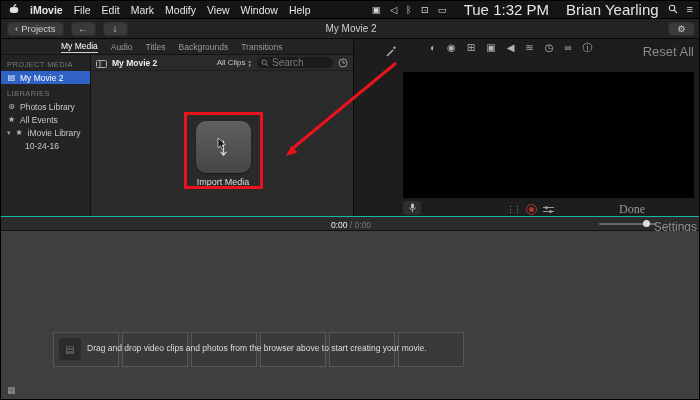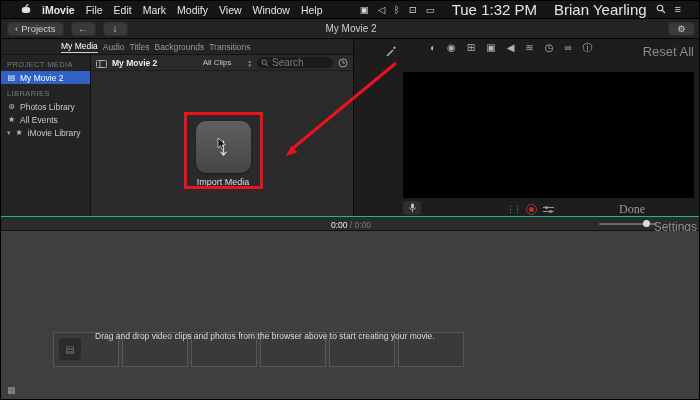--- a/index.html
+++ b/index.html
@@ -6,62 +6,62 @@
   html,body { background:#555; }
   #screen {
     position:relative; width:700px; height:400px; overflow:hidden;
     font-family:"Liberation Sans","DejaVu Sans",sans-serif;
     background:#3f3f3f; border:1px solid #000; color:#ddd;
     -webkit-font-smoothing:antialiased;
   }
   
   .menubar { position:absolute; left:0; top:0; width:700px; height:18px;
     background:#151515; display:flex; align-items:center; gap:11px;
-    padding:0 20px; font-size:10.5px; color:#e6e6e6; border-bottom:1px solid #000; }
+    padding:0 8px; font-size:10.5px; color:#e6e6e6; border-bottom:1px solid #000; }
   .menubar .mi { cursor:default; white-space:nowrap; }
   .menubar .mi.b { font-weight:bold; }
   .mb-right { margin-left:auto; display:flex; align-items:center; gap:9px; }
   .si { font-size:9.5px; color:#d8d8d8; line-height:1; }
   .mb-text { font-size:15px; color:#e6e6e6; white-space:nowrap;margin-left:8px; }
   .glyph-ic { color:#d8d8d8; font-size:10px; line-height:1; }
   
   .titlebar { position:absolute; left:0; top:18px; width:700px; height:20px;
     background:#232323; border-bottom:1px solid #060606;
     display:flex; align-items:center; padding:0 6px; }
   .tb-btn { background:#3a3a3a; border:1px solid #2c2c2c; border-radius:4px;
     height:14px; display:flex; align-items:center; justify-content:center;
     color:#cfcfcf; font-size:9.5px; }
   .tb-projects { padding:0 7px; gap:3px; }
   .tb-sq { width:25px; margin-left:7px; font-size:10px; }
   .tb-title { position:absolute; left:50%; transform:translateX(-50%);
     font-size:10px; color:#cfcfcf; }
   .tb-action { margin-left:auto; width:27px; height:14px; }
   
   .tabbar { position:absolute; left:0; top:38px; width:352px; height:16px;
-    background:#232323; display:flex; align-items:center; gap:5px;
+    background:#232323; display:flex; align-items:center; gap:13px;
     padding-left:60px; font-size:8.5px; color:#989898; border-bottom:1px solid #141414; }
   .tab { padding:1px 0; }
   .tab.sel { color:#fff; border-bottom:1px solid #cfcfcf; }
   
   .sidebar { position:absolute; left:0; top:54px; width:90px; height:161px;
     background:#232323; border-right:1px solid #101010; }
   .sb-h { padding:5px 6px 2px; font-size:7.5px; letter-spacing:.4px; color:#7b7b7b; }
   .sb-item { height:13px; display:flex; align-items:center; gap:4px;
     padding:0 6px; font-size:8.5px; color:#cacaca; white-space:nowrap; }
   .sb-item.sel { background:#2f62c4; color:#fff; }
   .sb-ic { font-size:8px; width:9px; text-align:center; color:#bdbdbd; }
   .sb-tri { font-size:7px; color:#9a9a9a; }
   .sb-indent { padding-left:24px; }
   
   .browser { position:absolute; left:90px; top:54px; width:262px; height:161px;
     background:#2a2a2a; }
   .br-header { height:16px; display:flex; align-items:center; gap:5px;
     padding:0 5px; border-bottom:1px solid #1d1d1d; }
   .br-title { font-size:8.5px; font-weight:bold; color:#ececec; }
-  .br-filter { margin-left:auto; display:flex; align-items:flex-end; gap:16px;
+  .br-filter { margin-left:auto; display:flex; align-items:flex-end; gap:2px;
     font-size:8px; color:#c9c9c9; }
   .updn { display:inline-flex; flex-direction:column; font-size:4.5px;
     line-height:3.5px; color:#9a9a9a; }
   .searchbox { width:76px; height:11px; background:#1b1b1b; border-radius:6px;
     display:flex; align-items:center; gap:3px; padding:0 4px; }
   .searchbox input { flex:1; min-width:0; background:transparent; border:none;
     outline:none; color:#ccc; font-size:10px; font-family:inherit; }
   .searchbox input::placeholder { color:#7c7c7c; }
   .import-tile { position:absolute; left:105px; top:66px; width:55px; height:52px;
     border-radius:10px; background:linear-gradient(#606060,#454545);
@@ -103,22 +103,22 @@
     border-radius:50%; background:#dcdcdc; }
   .tl-settings { position:absolute; right:4px; top:3px; font-size:12px; color:#8d8d8d; }
   
   .timeline { position:absolute; left:0; top:230px; width:700px; height:170px;
     background:#3f3f3f; }
   .clip-row { position:absolute; left:52px; top:101px; display:flex; gap:3px; }
   .clip-ph { width:66px; height:35px; border:1px solid #585858; background:#3a3a3a; }
   .clip-ic { width:22px; height:22px; margin:5px; background:#2b2b2b;
     border-radius:3px; display:flex; align-items:center; justify-content:center;
     font-size:10px; color:#777; }
-  .tl-msg { position:absolute; left:86px; top:100px; width:380px;
-    font-size:8.5px; color:#dcdcdc;margin-left:8px; }
+  .tl-msg { position:absolute; left:86px; top:112px; width:380px;
+    font-size:8.5px; color:#dcdcdc; }
   .tl-corner { position:absolute; left:6px; bottom:6px; font-size:9px; color:#9a9a9a; }
   
   .annot-rect { position:absolute; left:183px; top:111px; width:79px; height:77px;
     border:3px solid #e8131d; z-index:40; pointer-events:none; }
   .annot-arrow { position:absolute; left:0; top:0; z-index:40; pointer-events:none; }
 </style>
 </head>
 <body>
 
 <div id="screen">
@@ -196,20 +196,23 @@
     </div>
     <div class="sb-item">
       <span class="sb-ic">★</span>
       <span>All Events</span>
     </div>
     <div class="sb-item">
       <span class="sb-tri">▾</span>
       <span class="sb-ic">★</span>
       <span>iMovie Library</span>
     </div>
+    <div class="sb-item sb-indent">
+      <span>10-24-16</span>
+    </div>
   </div>
 
   <div class="browser">
     <div class="br-header">
       <span>
         <svg width="11" height="8" viewBox="0 0 11 8">
             <rect x="0.5" y="0.5" width="10" height="7" rx="1" fill="none" stroke="#aaa"></rect>
             <line x1="4" y1="0.5" x2="4" y2="7.5" stroke="#aaa"></line>
           </svg>
       </span>

